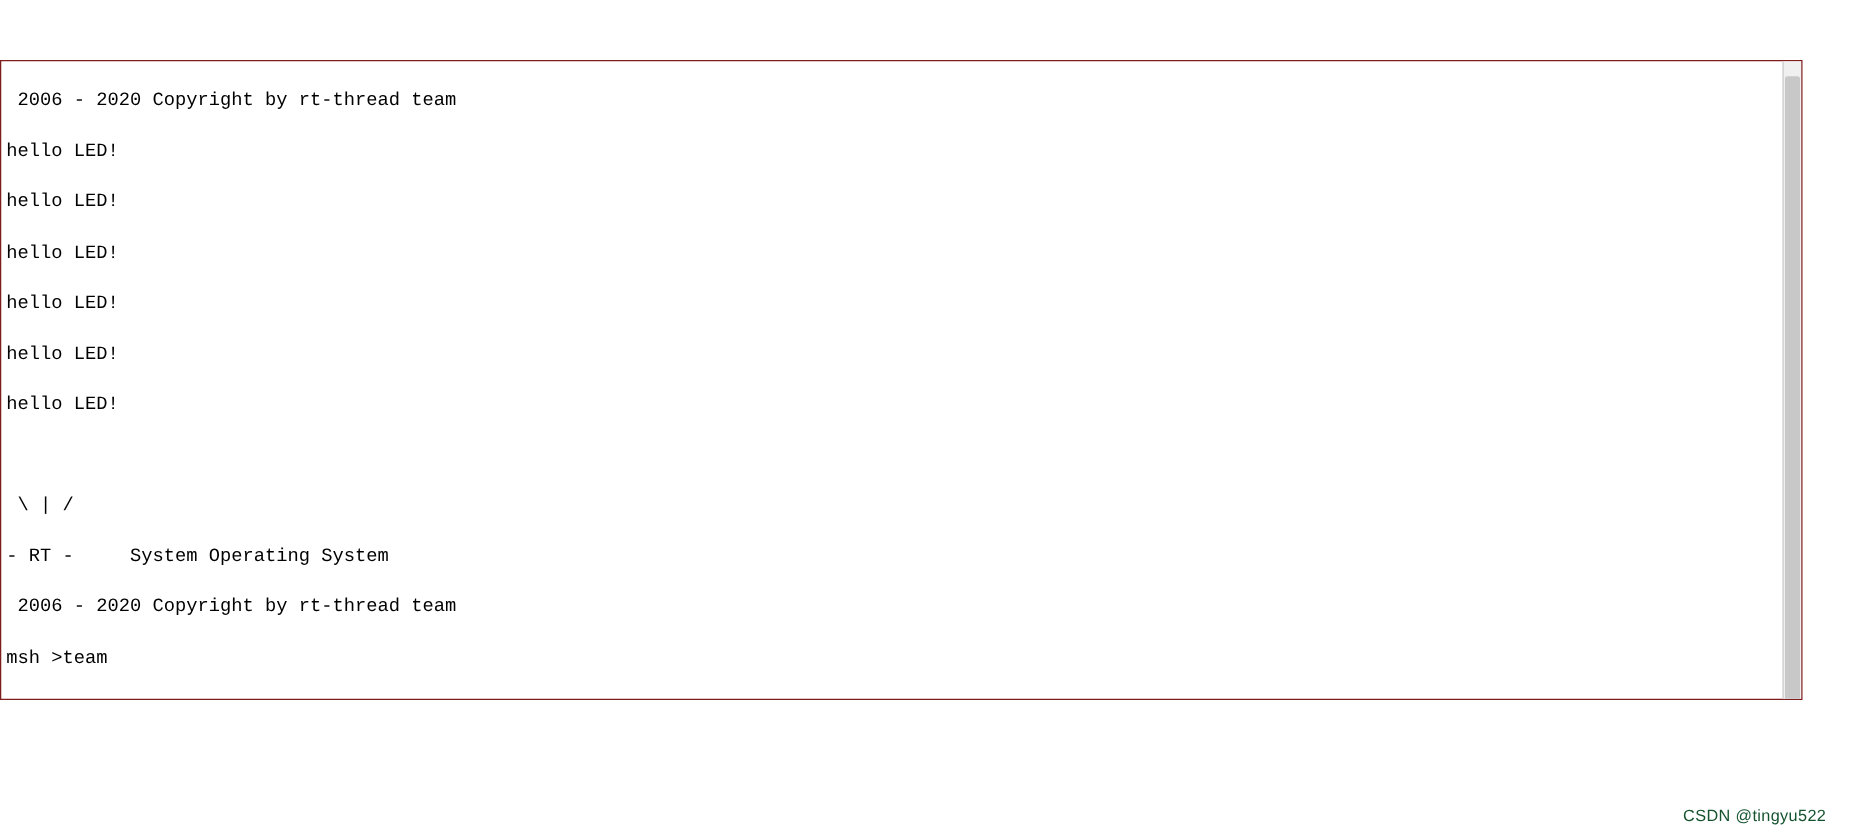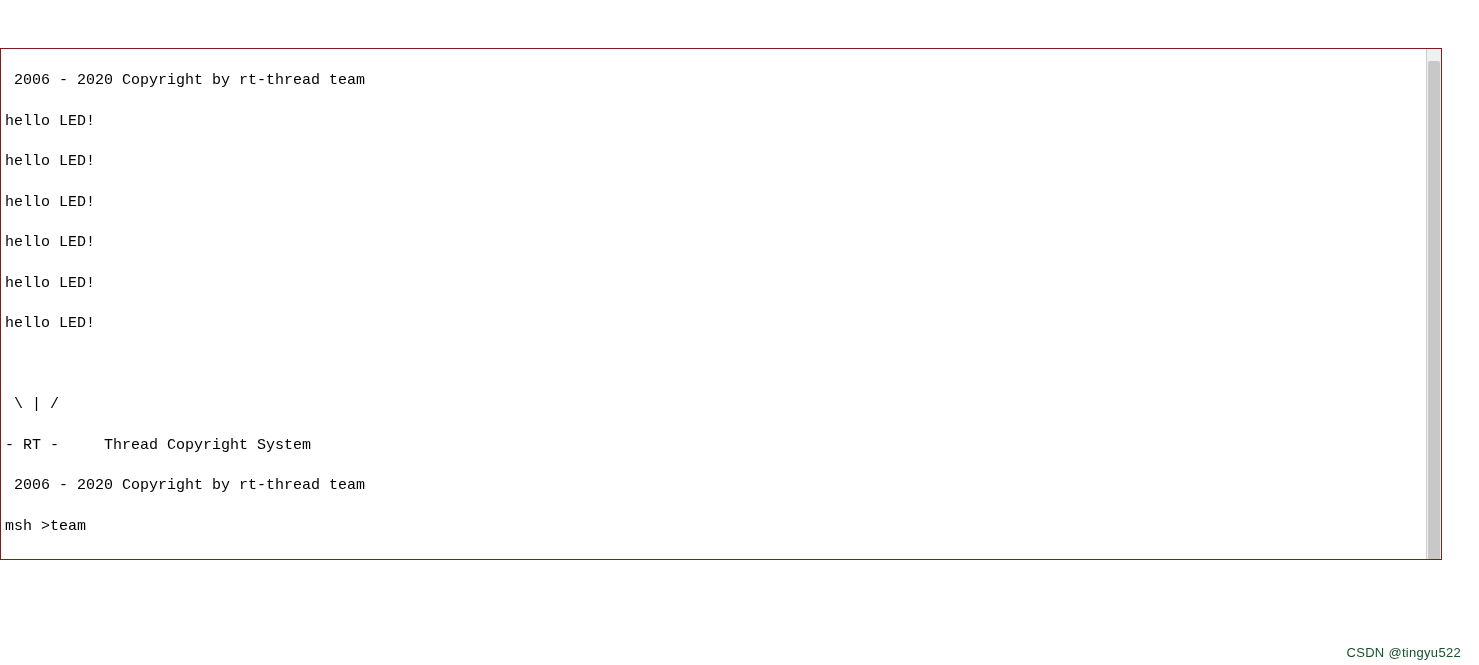--- a/index.html
+++ b/index.html
@@ -77,21 +77,21 @@
   <div class="terminal-content">
 <span class="line"> 2006 - 2020 Copyright by rt-thread team</span>
 <span class="line">hello LED!</span>
 <span class="line">hello LED!</span>
 <span class="line">hello LED!</span>
 <span class="line">hello LED!</span>
 <span class="line">hello LED!</span>
 <span class="line">hello LED!</span>
 <span class="line"> </span>
 <span class="line"> \ | /</span>
-<span class="line">- RT -     Thread Copyright System</span>
+<span class="line">- RT -     System Operating System</span>
 <span class="line"> 2006 - 2020 Copyright by rt-thread team</span>
 <span class="prompt-line"><span class="prompt">msh &gt;</span><span>team</span></span>
 
 
 
 
 
 
 
 

